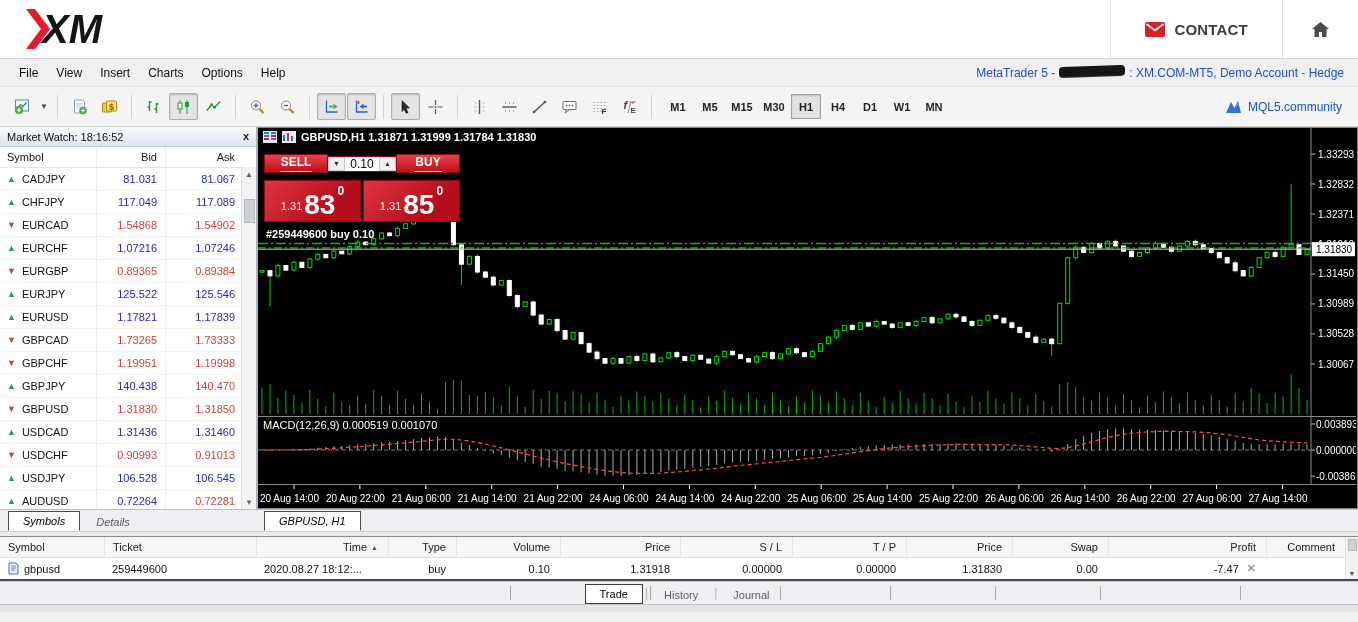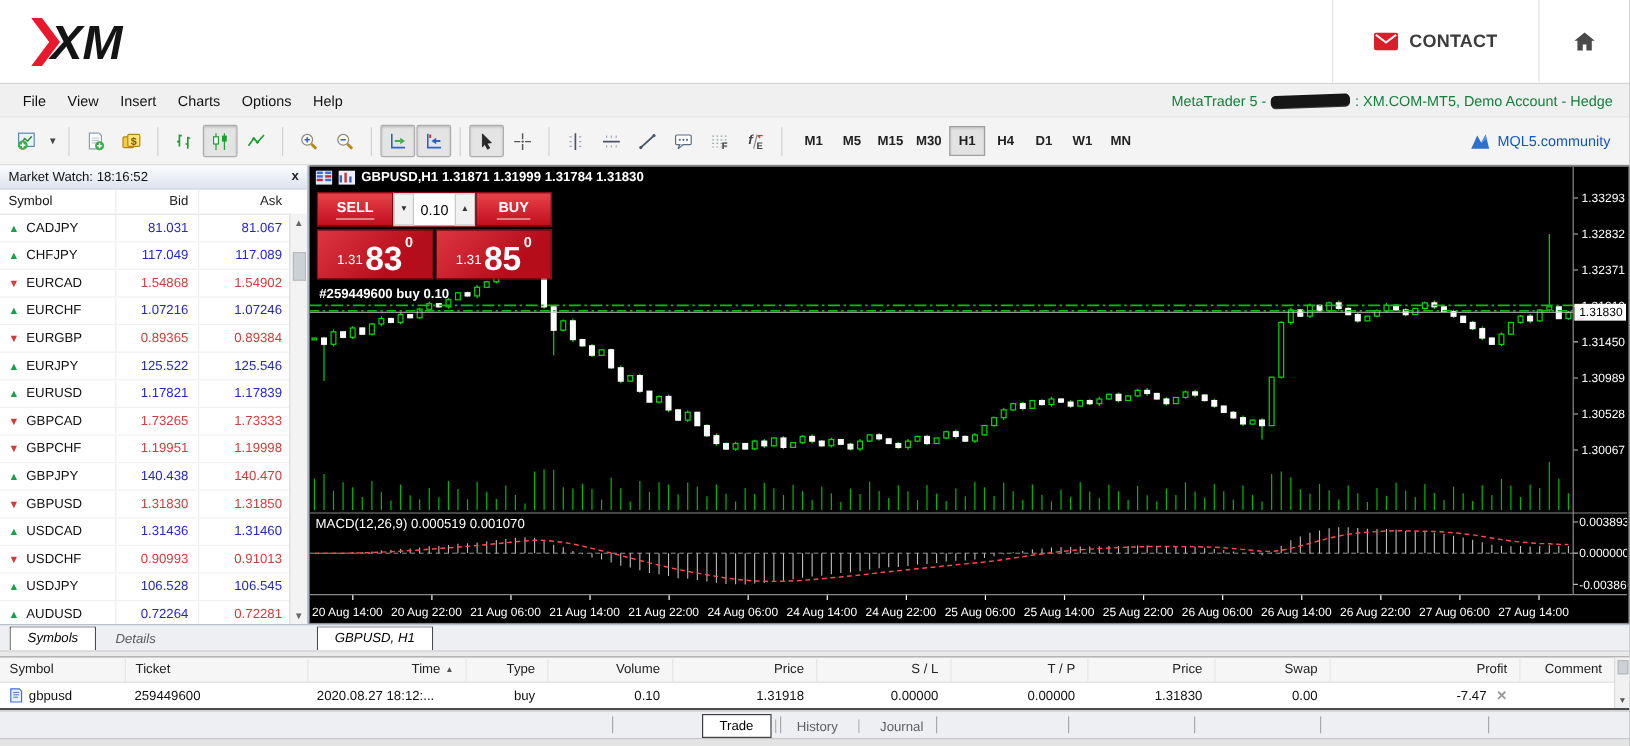--- a/index.html
+++ b/index.html
@@ -1,32 +1,32 @@
 <!DOCTYPE html>
 <html><head>
 <meta charset="utf-8">
 <style>
   html,body{margin:0;padding:0;background:#9aa0a6;}
   *{box-sizing:border-box;}
   .window{width:1358px;height:622px;background:#f0f0f0;position:relative;overflow:hidden;
     font-family:"Liberation Sans",sans-serif;font-size:12px;color:#111;}
 
   
-  .site-header{height:70px;background:#fff;display:flex;align-items:stretch;border-bottom:1px solid #d5d5d5;}
+  .site-header{height:59px;background:#fff;display:flex;align-items:stretch;border-bottom:1px solid #d5d5d5;}
   .logo-box{width:230px;display:flex;align-items:center;padding-left:26px;}
   .hnav{margin-left:auto;display:flex;align-items:stretch;}
   .hnav-item{display:flex;align-items:center;gap:9px;padding:0 34px;border-left:1px solid #e3e3e3;
     font-weight:bold;font-size:15px;color:#3c3c3c;letter-spacing:.2px;cursor:pointer;white-space:nowrap;}
   .hnav-item.acct{color:#12a14f;border-left:none;}
   .hnav-item.home{padding:0 28px;}
 
   
   .menu-bar{height:28px;background:#f0f0f0;display:flex;align-items:center;padding:0 10px;border-bottom:1px solid #e2e2e2;}
   .menu-item{padding:4px 9px;color:#111;cursor:pointer;}
-  .win-title{margin-left:auto;color:#15803d;font-size:12px;display:flex;align-items:center;gap:4px;padding-right:4px;}
+  .win-title{margin-left:auto;color:#1d4ed8;font-size:12px;display:flex;gap:4px;padding-right:4px;}
   .redact{display:inline-block;width:66px;height:10px;background:#161616;border-radius:4px;transform:rotate(-2deg);box-shadow:0 1px 0 #333;}
 
   
   .toolbar{height:40px;background:#f4f4f4;border-bottom:1px solid #cfcfcf;display:flex;align-items:center;padding:0 8px;gap:1px;}
   .tbtn{width:29px;height:27px;display:flex;align-items:center;justify-content:center;border:1px solid transparent;border-radius:2px;cursor:pointer;}
   .tbtn.pressed{background:#e4e4e4;border-color:#adadad;box-shadow:inset 0 1px 2px rgba(0,0,0,.18);}
   .tcaret{width:12px;height:27px;display:flex;align-items:center;justify-content:center;color:#444;font-size:8px;cursor:pointer;}
   .tsep{width:1px;height:24px;background:#d2d2d2;margin:0 6px;}
   .tf{min-width:30px;height:25px;padding:0 3px;font-size:11px;font-weight:bold;color:#222;display:flex;align-items:center;justify-content:center;border:1px solid transparent;cursor:pointer;}
   .tf.pressed{background:#e2e2e2;border-color:#9f9f9f;box-shadow:inset 0 1px 2px rgba(0,0,0,.15);}
@@ -51,21 +51,21 @@
   .mw-scroll{position:absolute;right:0;top:20px;bottom:0;width:15px;background:#f3f3f3;border-left:1px solid #ddd;display:flex;flex-direction:column;align-items:center;}
   .mw-arrow{height:14px;width:100%;display:flex;align-items:center;justify-content:center;font-size:8px;color:#666;cursor:pointer;}
   .mw-thumb{width:11px;height:24px;background:#cdd1d6;border:1px solid #b7bbc0;margin-top:18px;cursor:pointer;}
   .mw-arrow.bottom{margin-top:auto;}
 
   
   .chart-wrap{flex:1;position:relative;background:#000;border:1px solid #8a8a8a;border-left:none;}
   .chart-wrap svg text{font-family:"Liberation Sans",sans-serif;}
   .chart-title{position:absolute;left:5px;top:3px;color:#fff;font-size:11px;font-weight:bold;display:flex;gap:5px;align-items:center;z-index:3;}
   .oneclick{position:absolute;left:6px;top:21px;width:196px;z-index:4;}
-  .oc-row1{display:flex;height:29px;}
+  .oc-row1{display:flex;height:29px;align-items:center;}
   .oc-sell,.oc-buy{flex:1;background:linear-gradient(#e8434b,#c00e1c);color:#fff;font-weight:bold;font-size:12px;
      display:flex;align-items:center;justify-content:center;border:1px solid #8f0a14;cursor:pointer;}
   .oc-sell span,.oc-buy span{border-bottom:1px solid rgba(255,255,255,.9);padding:0 1px 2px;}
   .oc-spin{width:68px;background:#fff;border:1px solid #8f0a14;border-left:none;border-right:none;display:flex;}
   .oc-btn{width:17px;display:flex;align-items:center;justify-content:center;background:#f1f1f1;color:#333;font-size:7px;border:1px solid #c9c9c9;cursor:pointer;}
   .oc-val{flex:1;display:flex;align-items:center;justify-content:center;font-size:12px;color:#000;}
   .oc-row2{display:flex;gap:2px;margin-top:2px;height:42px;}
   .oc-price{flex:1;background:linear-gradient(135deg,#dd3641 0%,#b60d1a 70%);border:1px solid #8f0a14;color:#fff;
      display:flex;align-items:flex-end;justify-content:center;padding-bottom:5px;cursor:pointer;}
   .oc-small{font-size:11px;margin:0 2px 4px 0;}

